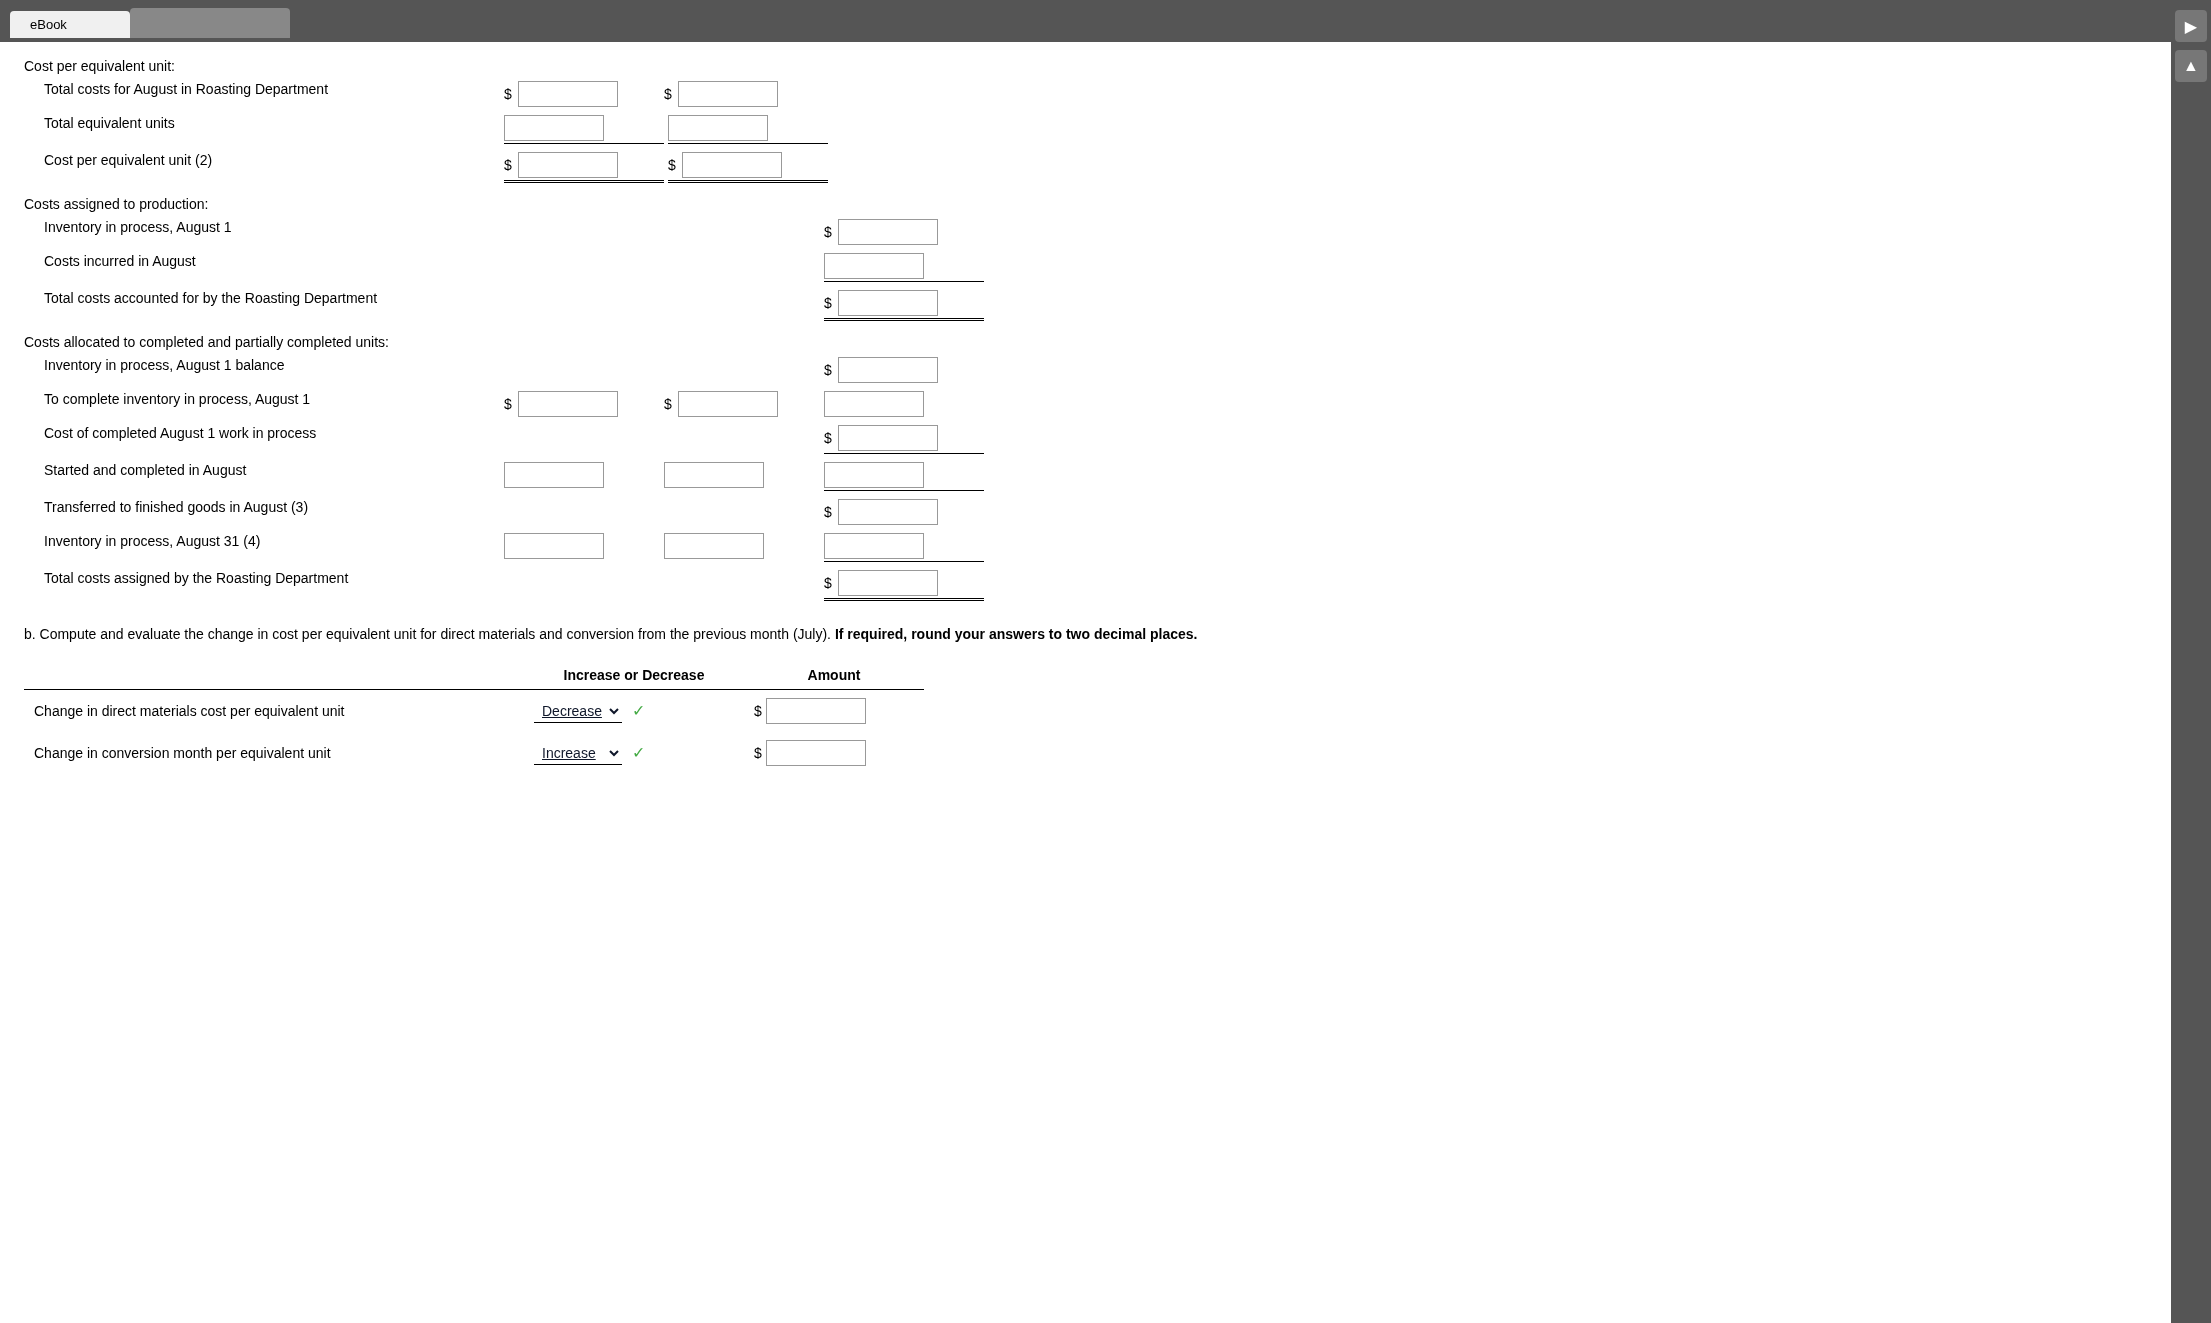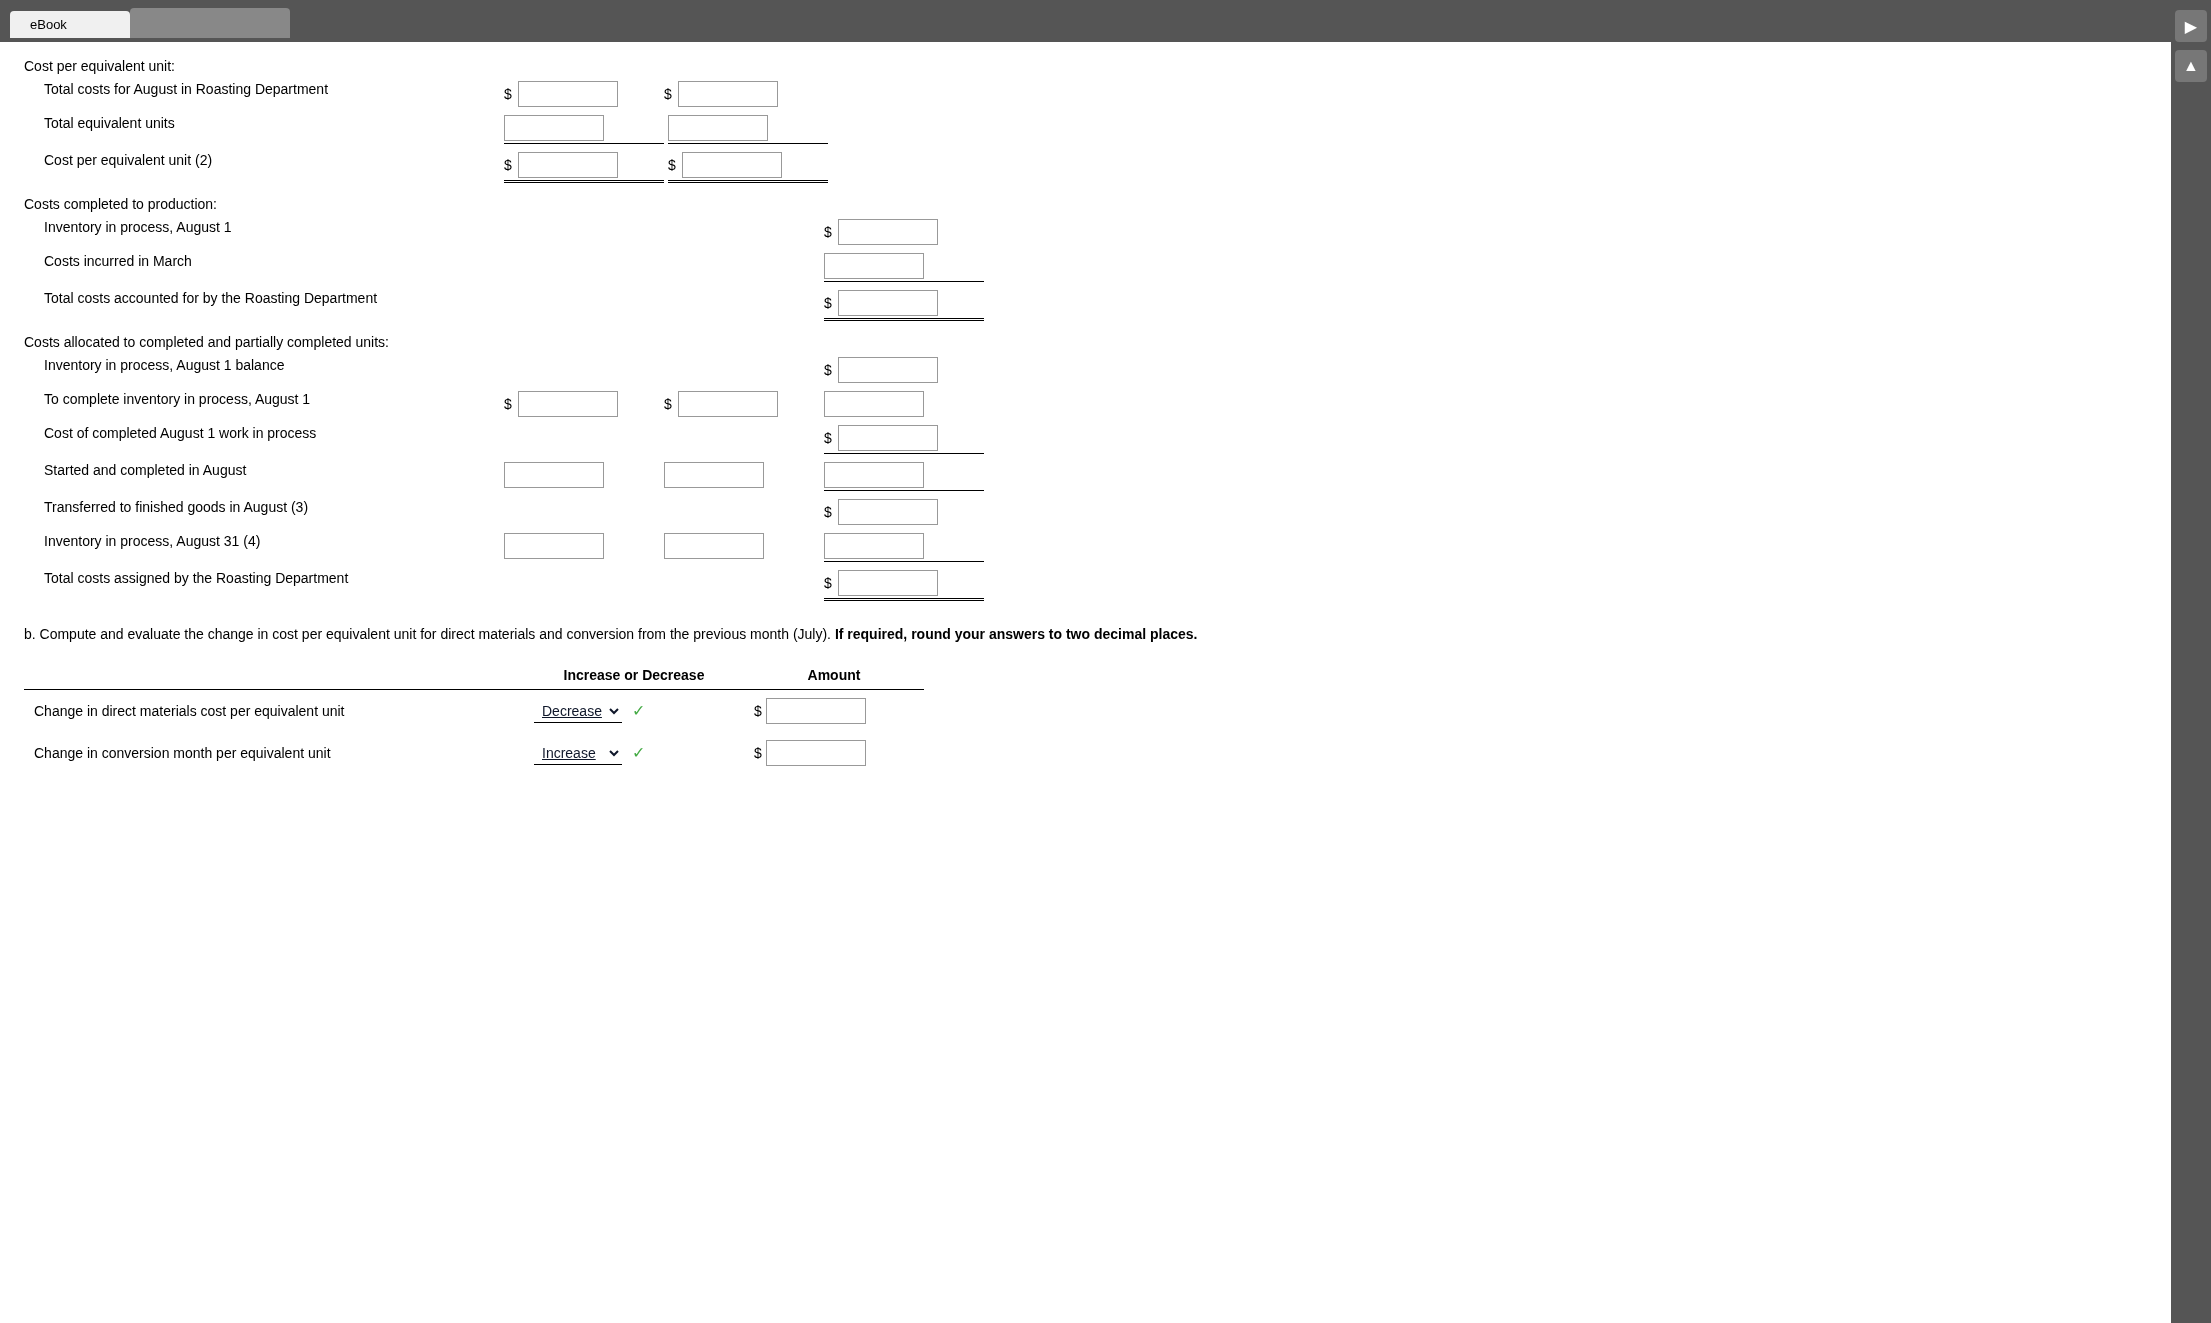--- a/index.html
+++ b/index.html
@@ -260,34 +260,34 @@
       <span class="dollar-sign">$</span>
       <input type="text" style="">
     </div>
     <div class="col2 input-group" style="border-bottom:3px double #000; padding-bottom:2px; margin-left:4px;">
       <span class="dollar-sign">$</span>
       <input type="text" style="">
     </div>
     <div class="col3"></div>
   </div>
 
-  <div class="costs-header">Costs completed to production:</div>
+  <div class="costs-header">Costs assigned to production:</div>
 
   <div class="form-row">
     <div class="label-col">Inventory in process, August 1</div>
     <div class="col1"></div>
     <div class="col2"></div>
     <div class="col3 input-group">
       <span class="dollar-sign">$</span>
       <input type="text" style="">
     </div>
   </div>
 
   <div class="form-row">
-    <div class="label-col">Costs incurred in March</div>
+    <div class="label-col">Costs incurred in August</div>
     <div class="col1"></div>
     <div class="col2"></div>
     <div class="col3" style="border-bottom:1px solid #000; padding-bottom:2px;">
       <input type="text" style="">
     </div>
   </div>
 
   <div class="form-row">
     <div class="label-col">Total costs accounted for by the Roasting Department</div>
     <div class="col1"></div>

